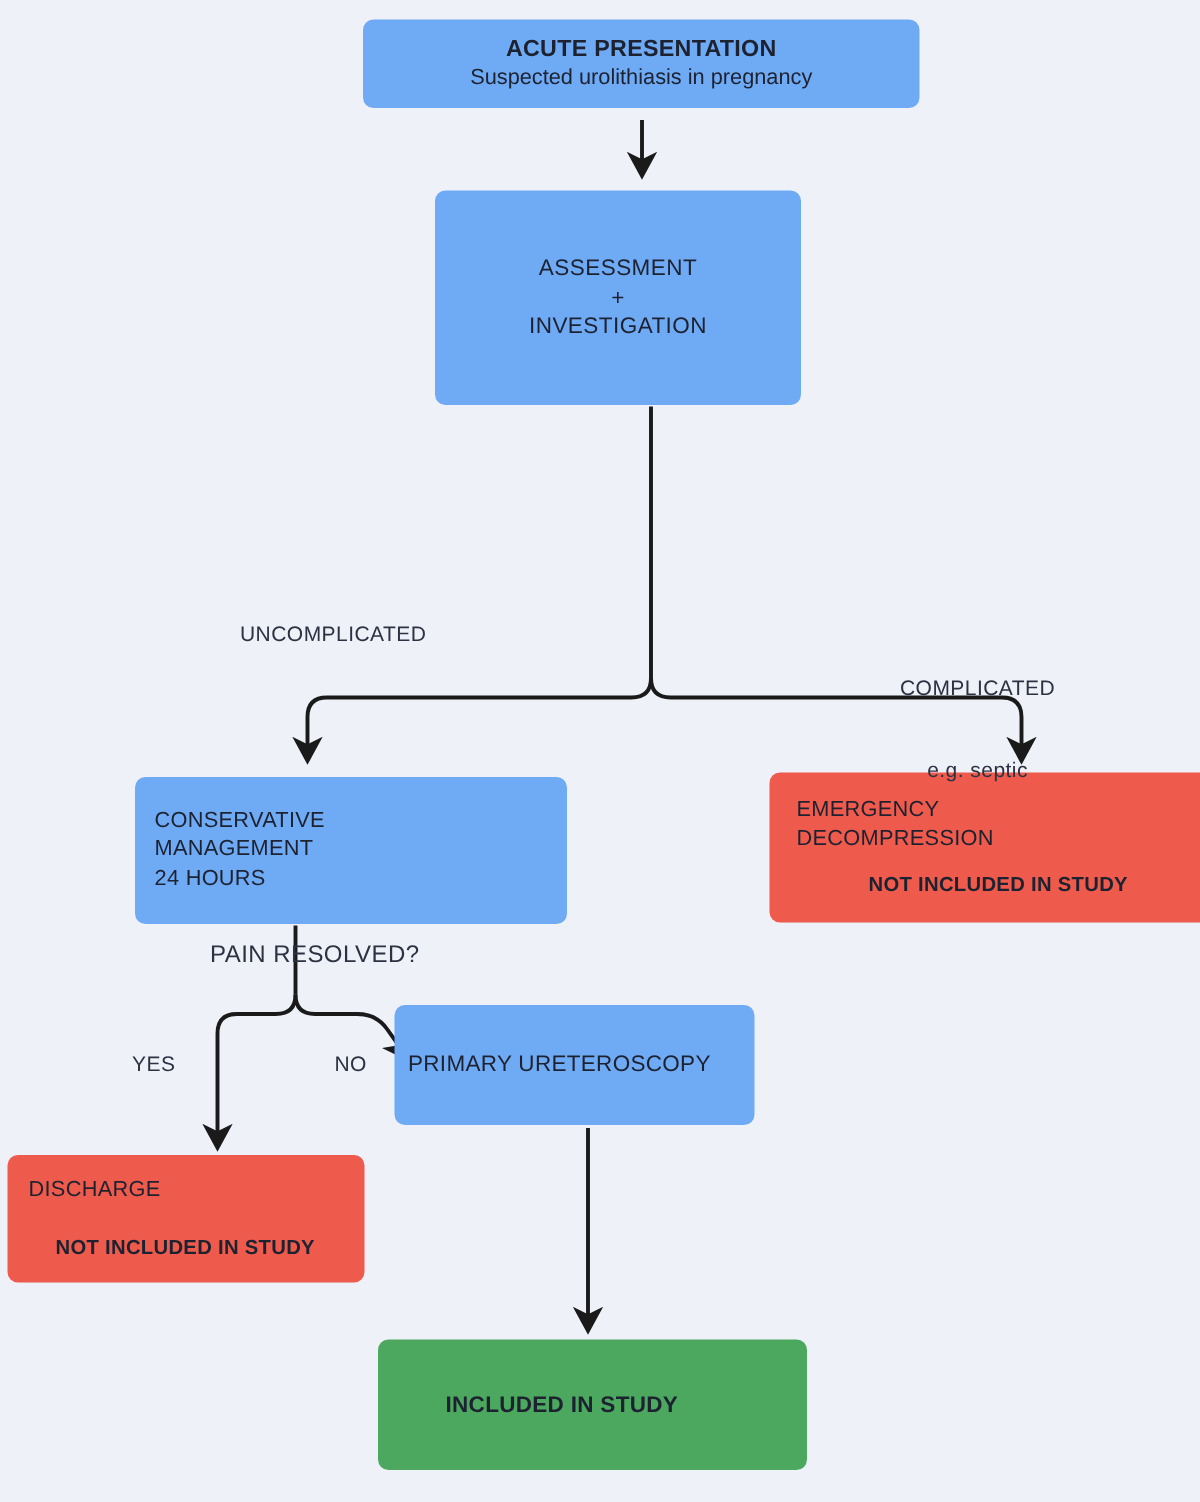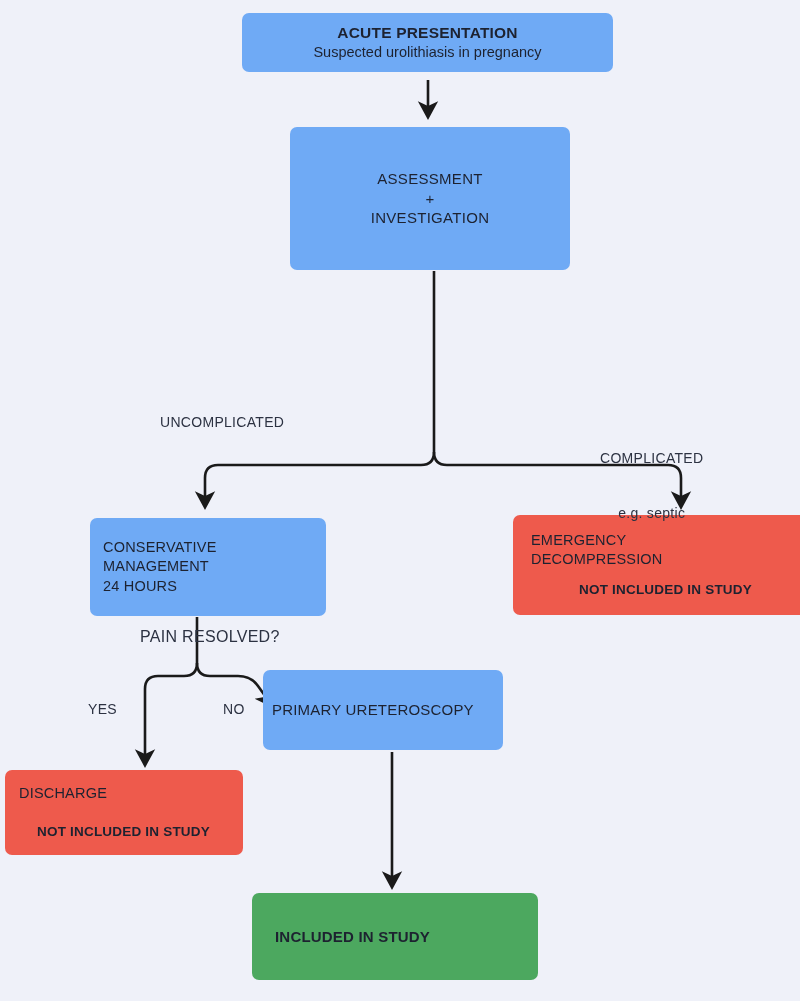--- a/index.html
+++ b/index.html
@@ -36,33 +36,33 @@
   .ctr { align-items: center; text-align: right; }
   .lft { align-items: flex-start; text-align: left; }
 
   .bold { font-weight: bold; }
 
   
   #n-acute      { left: 242px; top: 13px;  width: 371px; height: 59px;  padding: 0 10px; font-size: 15px; }
   #n-acute .t1  { font-size: 15.5px; letter-spacing: .2px; }
   #n-acute .t2  { font-size: 14.5px; }
 
-  #n-assess     { left: 290px; top: 127px; width: 280px; height: 143px; font-size: 15px; letter-spacing: .3px; }
+  #n-assess     { left: 290px; top: 127px; width: 244px; height: 143px; font-size: 15px; letter-spacing: .3px; }
 
-  #n-conserv    { left: 90px;  top: 518px; width: 236px; height: 98px;  padding-left: 13px; font-size: 14.5px; letter-spacing: .2px; }
+  #n-conserv    { left: 90px;  top: 518px; width: 288px; height: 98px;  padding-left: 13px; font-size: 14.5px; letter-spacing: .2px; }
 
   #n-emerg      { left: 513px; top: 515px; width: 300px; height: 100px; padding-left: 18px; font-size: 14.5px; letter-spacing: .2px; }
   #n-emerg .sub { margin-top: 12px; padding-left: 48px; font-size: 13.5px; }
 
   #n-uretero    { left: 263px; top: 670px; width: 240px; height: 80px;  padding-left: 9px; font-size: 15px; letter-spacing: .2px; }
 
   #n-discharge  { left: 5px;   top: 770px; width: 238px; height: 85px;  padding-left: 14px; font-size: 14.5px; letter-spacing: .2px; }
   #n-discharge .sub { margin-top: 20px; padding-left: 18px; font-size: 13.5px; }
 
-  #n-included   { left: 252px; top: 893px; width: 286px; height: 87px;  padding-left: 23px; font-size: 15px; letter-spacing: .2px; }
+  #n-included   { left: 252px; top: 893px; width: 286px; height: 87px;  padding-left: 45px; font-size: 15px; letter-spacing: .2px; }
 
   
   .edge-label {
     position: absolute;
     color: #2c3242;
     font-size: 14px;
     letter-spacing: .3px;
     white-space: pre;
     text-align: center;
     line-height: 1.3;

